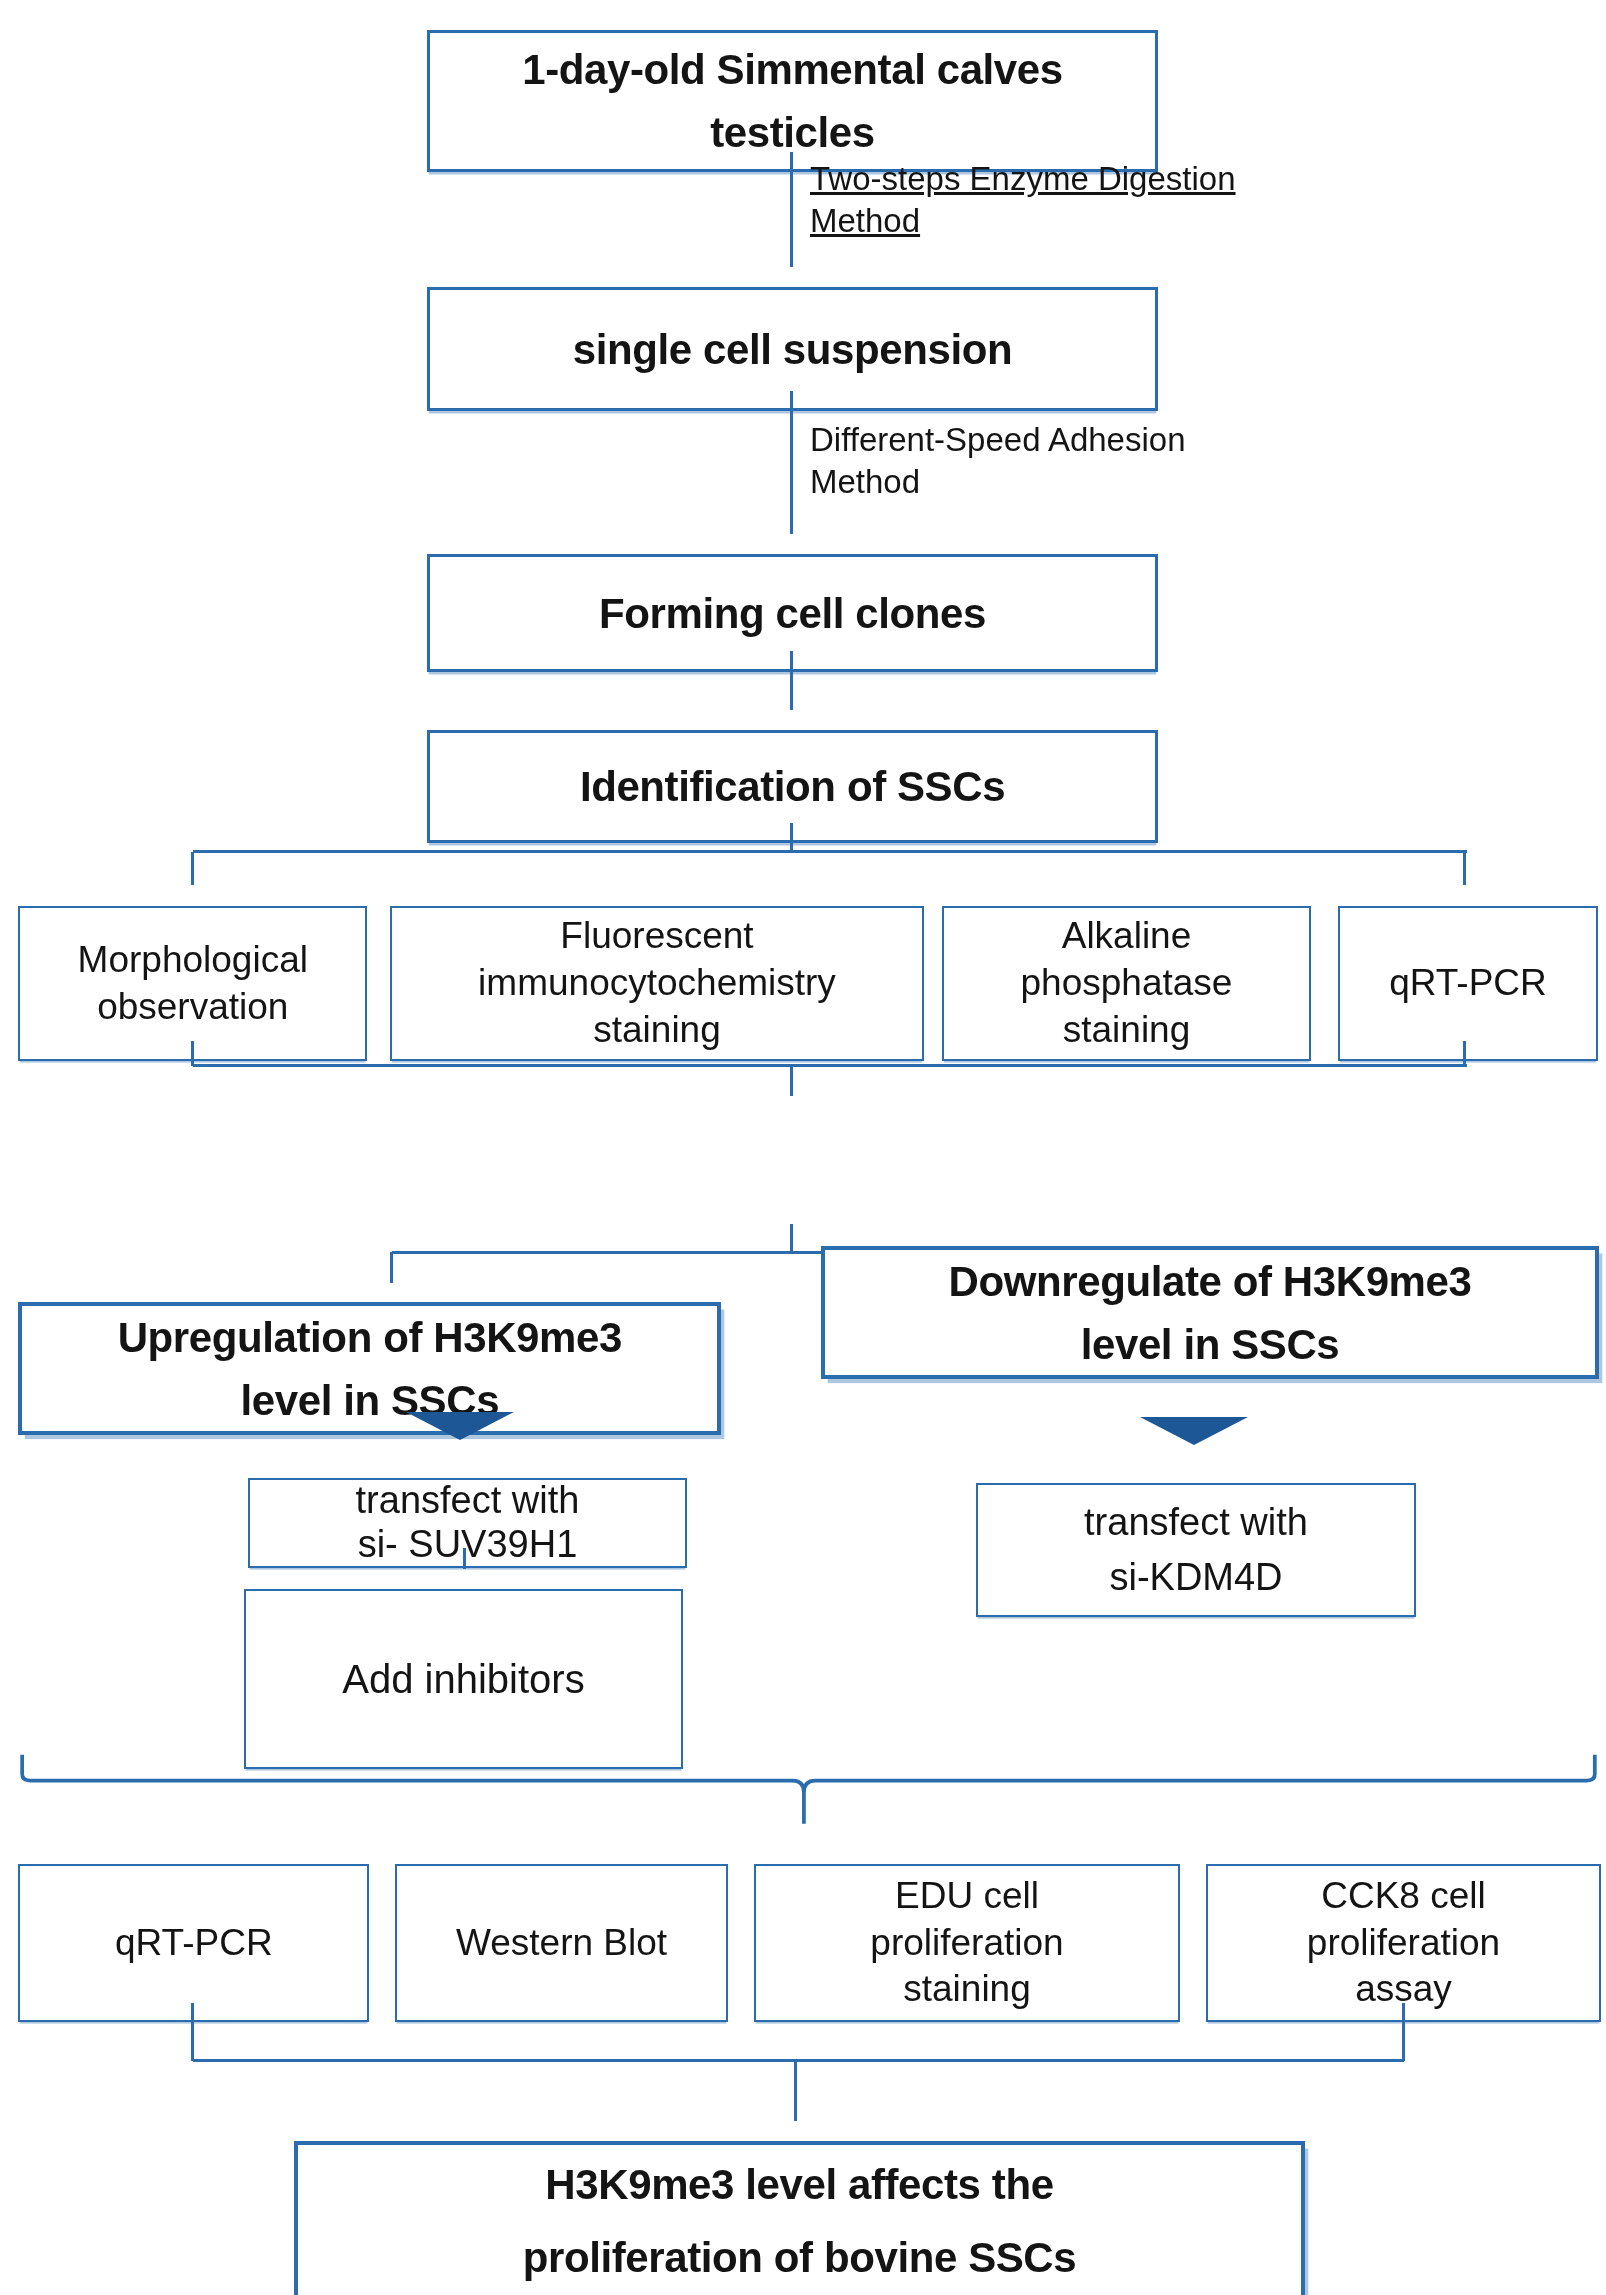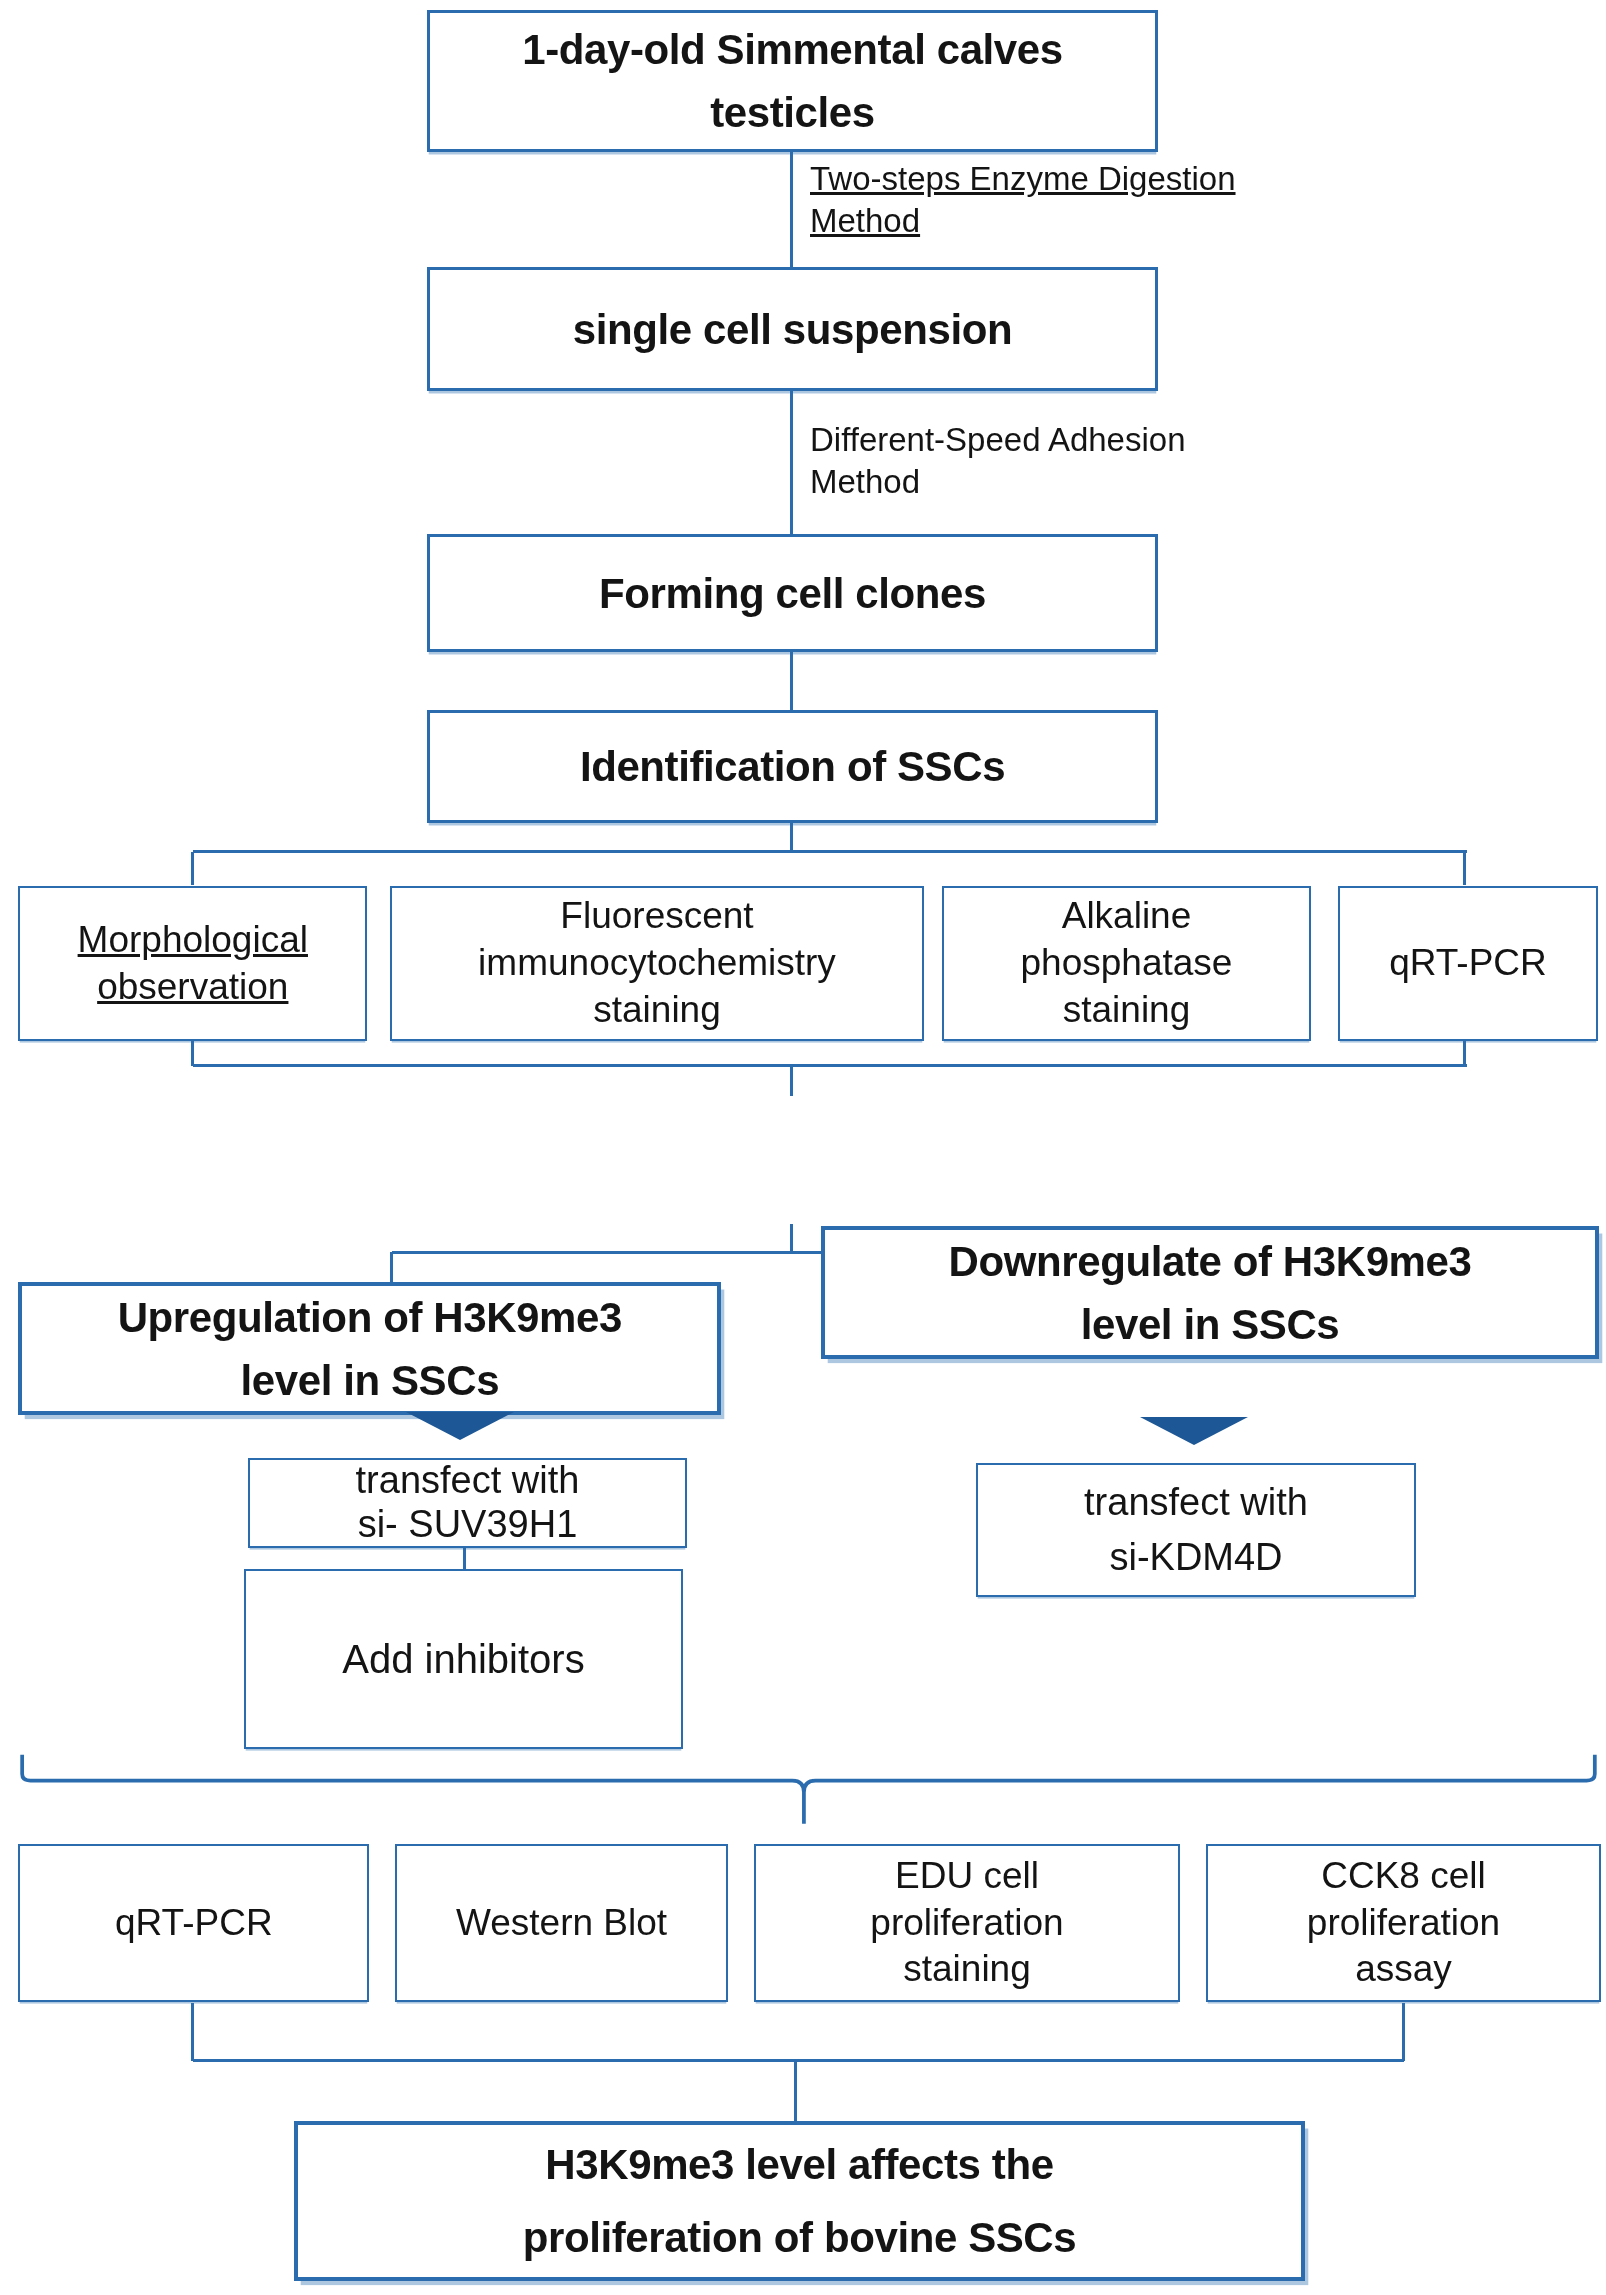--- a/index.html
+++ b/index.html
@@ -22,20 +22,21 @@
   }
 
   .box {
     position: absolute;
     background: var(--background);
     border: 3.3px solid var(--box-border);
     display: flex;
     align-items: center;
     justify-content: center;
     text-align: center;
+    margin-top: 20px;
   }
   .box .lbl { white-space: pre-line; display: block; width: 100%; }
 
   .b-main { border-width: 3.3px; box-shadow: 0 4.2px 0 -1.7px var(--shadow); }
   .b-heavy { border-width: 4.2px; box-shadow: 5px 5.8px 0 -1.7px var(--shadow); }
   .b-thin { border-width: 2.5px; box-shadow: 0 3.3px 0 -1.7px var(--shadow); }
 
   .t-bold { font-weight: 700; font-size: 42px; line-height: 1.5; letter-spacing: -0.4px; }
   .t-mid  { font-size: 37px; line-height: 1.27; }
   .t-sub  { font-size: 38px; line-height: 1.45; }
@@ -92,21 +93,21 @@
 
   <div class="box b-main t-bold" style="left:427px; top:710px; width:731px; height:113px;">
     <span class="lbl">Identification of SSCs</span>
   </div>
 
   <div class="vline" style="left:790px; top:823px; height:29px;"></div>
   <div class="hline" style="left:193px; top:850px; width:1274px;"></div>
   <div class="vline" style="left:191px; top:852px; height:33px;"></div>
   <div class="vline" style="left:1463px; top:852px; height:33px;"></div>
 
-  <div class="box b-thin t-mid" style="left:18.3px; top:886px; width:349px; height:155px;text-decoration:underline;">
+  <div class="box b-thin t-mid" style="left:18.3px; top:886px; width:349px; height:155px;">
     <span class="lbl">Morphological
 observation</span>
   </div>
   <div class="box b-thin t-mid" style="left:390px; top:886px; width:534px; height:155px;">
     <span class="lbl">Fluorescent
 immunocytochemistry
 staining</span>
   </div>
   <div class="box b-thin t-mid" style="left:942px; top:886px; width:369px; height:155px;">
     <span class="lbl">Alkaline

